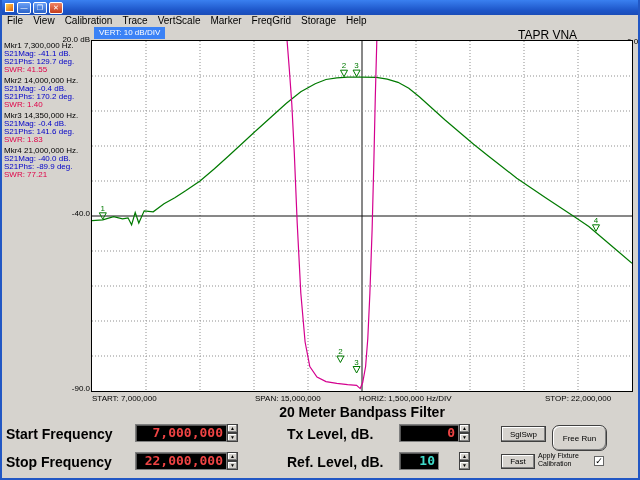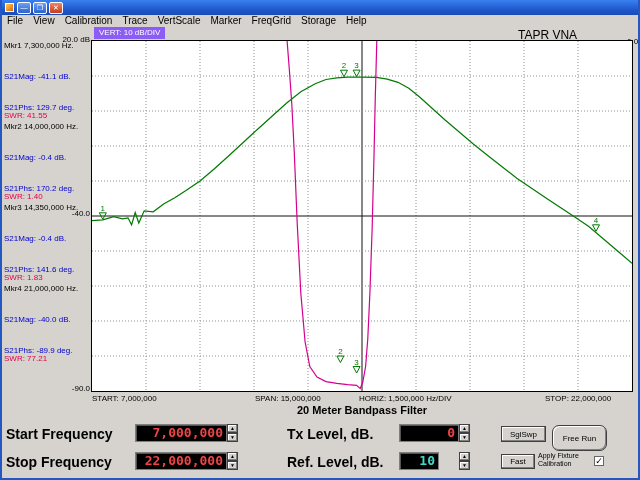--- a/index.html
+++ b/index.html
@@ -6,31 +6,31 @@
   html,body { width:640px; height:480px; font-family:"Liberation Sans",sans-serif; background:#fff; }
   .window { position:relative; width:640px; height:480px; background:#d6d3ce; overflow:hidden; border-left:2px solid #2257c4; border-right:2px solid #2257c4; border-bottom:2px solid #2257c4; }
   .titlebar { position:absolute; left:0; top:0; right:0; height:15px; background:linear-gradient(180deg,#3a80f0 0%,#1d55c8 70%,#1a4cb8 100%); display:flex; align-items:center; padding:0 3px; }
   .app-icon { width:9px; height:9px; margin-right:3px; background:linear-gradient(135deg,#ffd24d 0%,#e06010 100%); border:1px solid #fff; }
   .title-text { color:#fff; font-weight:bold; font-size:10px; flex:1; white-space:nowrap; }
   .tb-btns { display:flex; gap:2px; }
   .tb-btn { width:14px; height:12px; border-radius:2px; border:1px solid #fff; background:linear-gradient(180deg,#6ba1f7,#2a62c8); color:#fff; font-size:7px; line-height:10px; text-align:center; cursor:default; }
   .tb-btn.close { background:linear-gradient(180deg,#ef8565,#c43c1c); }
   .menubar { position:absolute; left:0; top:15px; right:0; height:12px; background:#d6d3ce; display:flex; align-items:center; }
   .menu-item { font-size:10px; line-height:12px; padding:0 5px; color:#000; }
-  .vert-scale { position:absolute; left:92px; top:27px; height:12px; background:#8b5cf6; color:#fff; font-size:8px; line-height:12px; padding:0 5px; }
+  .vert-scale { position:absolute; left:92px; top:27px; height:12px; background:#3b82f6; color:#fff; font-size:8px; line-height:12px; padding:0 5px; }
   .brand { position:absolute; left:516px; top:28px; font-size:12px; color:#000; }
   .lbl8 { position:absolute; font-size:8px; color:#000; white-space:nowrap; }
   .marker-panel { position:absolute; left:2px; top:42px; width:88px; }
   .mkr-block { margin-bottom:3px; }
   .mkr-block div { font-size:8px; line-height:8px; white-space:nowrap; }
   .mkr-head { color:#000; }
-  .mkr-mag, .mkr-phs { color:#0000c8;margin-top:23px; }
+  .mkr-mag, .mkr-phs { color:#0000c8; }
   .mkr-swr { color:#e00048; }
   .plot { position:absolute; left:89px; top:40px; width:542px; height:352px; background:#fff; border:1px solid #000; }
-  .caption { position:absolute; left:89px; top:404px; width:542px; text-align:center; font-size:11px; font-weight:bold; color:#000; }
+  .caption { position:absolute; left:89px; top:404px; width:542px; text-align:center; font-size:14px; font-weight:bold; color:#000; }
   .ctl-label { position:absolute; font-size:14px; font-weight:bold; color:#000; white-space:nowrap; }
   .lcd { position:absolute; height:18px; background:#000; border:1px solid #7f7f7f; box-shadow:inset 1px 1px 0 #555; font-family:"DejaVu Sans Mono",monospace; font-weight:bold; font-size:13px; line-height:16px; text-align:right; padding-right:3px; }
   .lcd.white { color:#ef4444; }
   .lcd.teal { color:#3fd9c9; }
   .spin { position:absolute; width:11px; height:18px; }
   .spin-btn { width:11px; height:9px; background:#d6d3ce; border:1px solid #404040; box-shadow:inset -1px -1px 0 #808080, inset 1px 1px 0 #fff; font-size:5px; line-height:7px; text-align:center; color:#000; }
   .btn { position:absolute; background:#d6d3ce; border:1px solid #404040; box-shadow:inset -1px -1px 0 #808080, inset 1px 1px 0 #fff; font-size:8px; color:#000; font-family:"Liberation Sans",sans-serif; text-align:center; }
   .fixture-label { position:absolute; left:536px; top:452px; width:54px; font-size:7px; line-height:8px; color:#000; }
   .checkbox { position:absolute; left:592px; top:456px; width:10px; height:10px; background:#fff; border:1px solid #666; font-size:9px; line-height:9px; text-align:center; color:#000; }
 </style>

